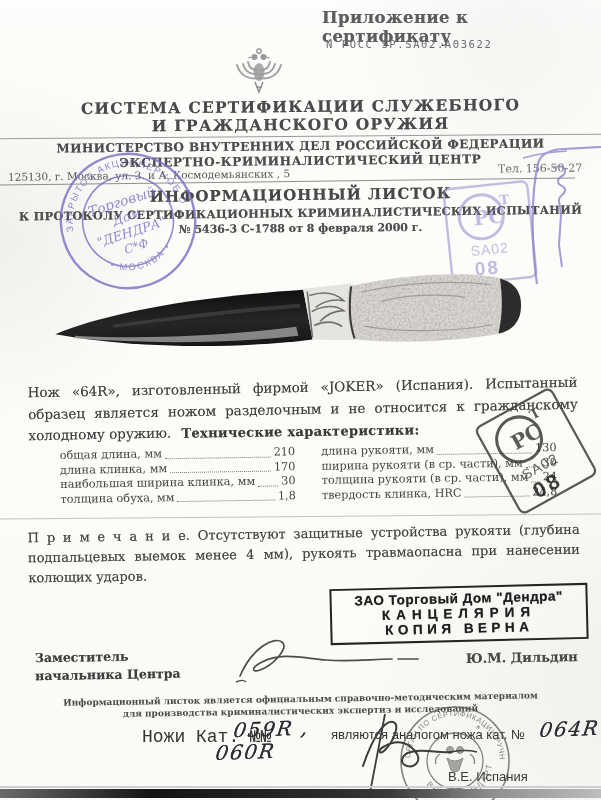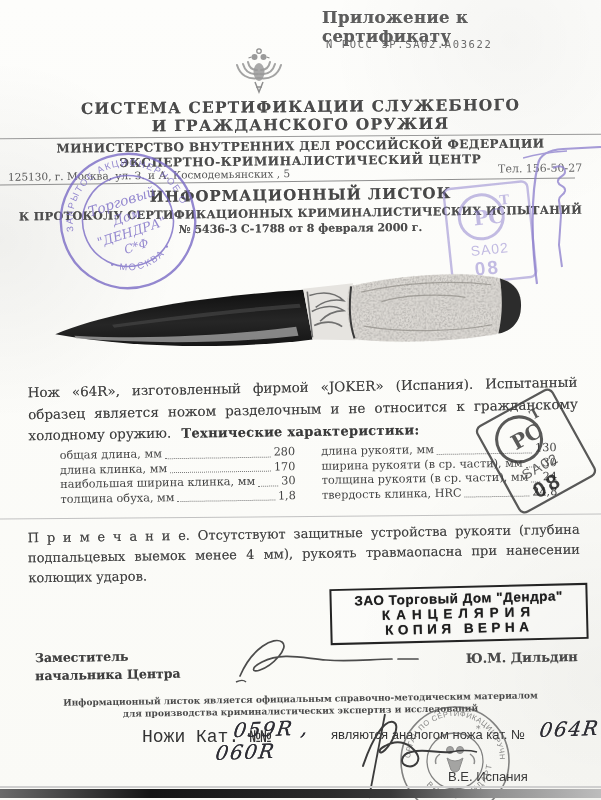--- a/index.html
+++ b/index.html
@@ -185,21 +185,21 @@
 
   <div class="abs tx descr">Нож «64R», изготовленный фирмой «JOKER» (Испания). Испытанный образец является ножом разделочным и не относится к гражданскому холодному оружию.</div>
 
   <div class="abs ctr tx specs-title">Технические характеристики:</div>
 
   <div class="abs specs">
     <div class="spec-col">
       <div class="spec-row">
           <span>общая длина, мм</span>
           <span class="dots"></span>
-          <span class="val">280</span>
+          <span class="val">210</span>
         </div>
       <div class="spec-row">
           <span>длина клинка, мм</span>
           <span class="dots"></span>
           <span class="val">170</span>
         </div>
       <div class="spec-row">
           <span>наибольшая ширина клинка, мм</span>
           <span class="dots"></span>
           <span class="val">30</span>

